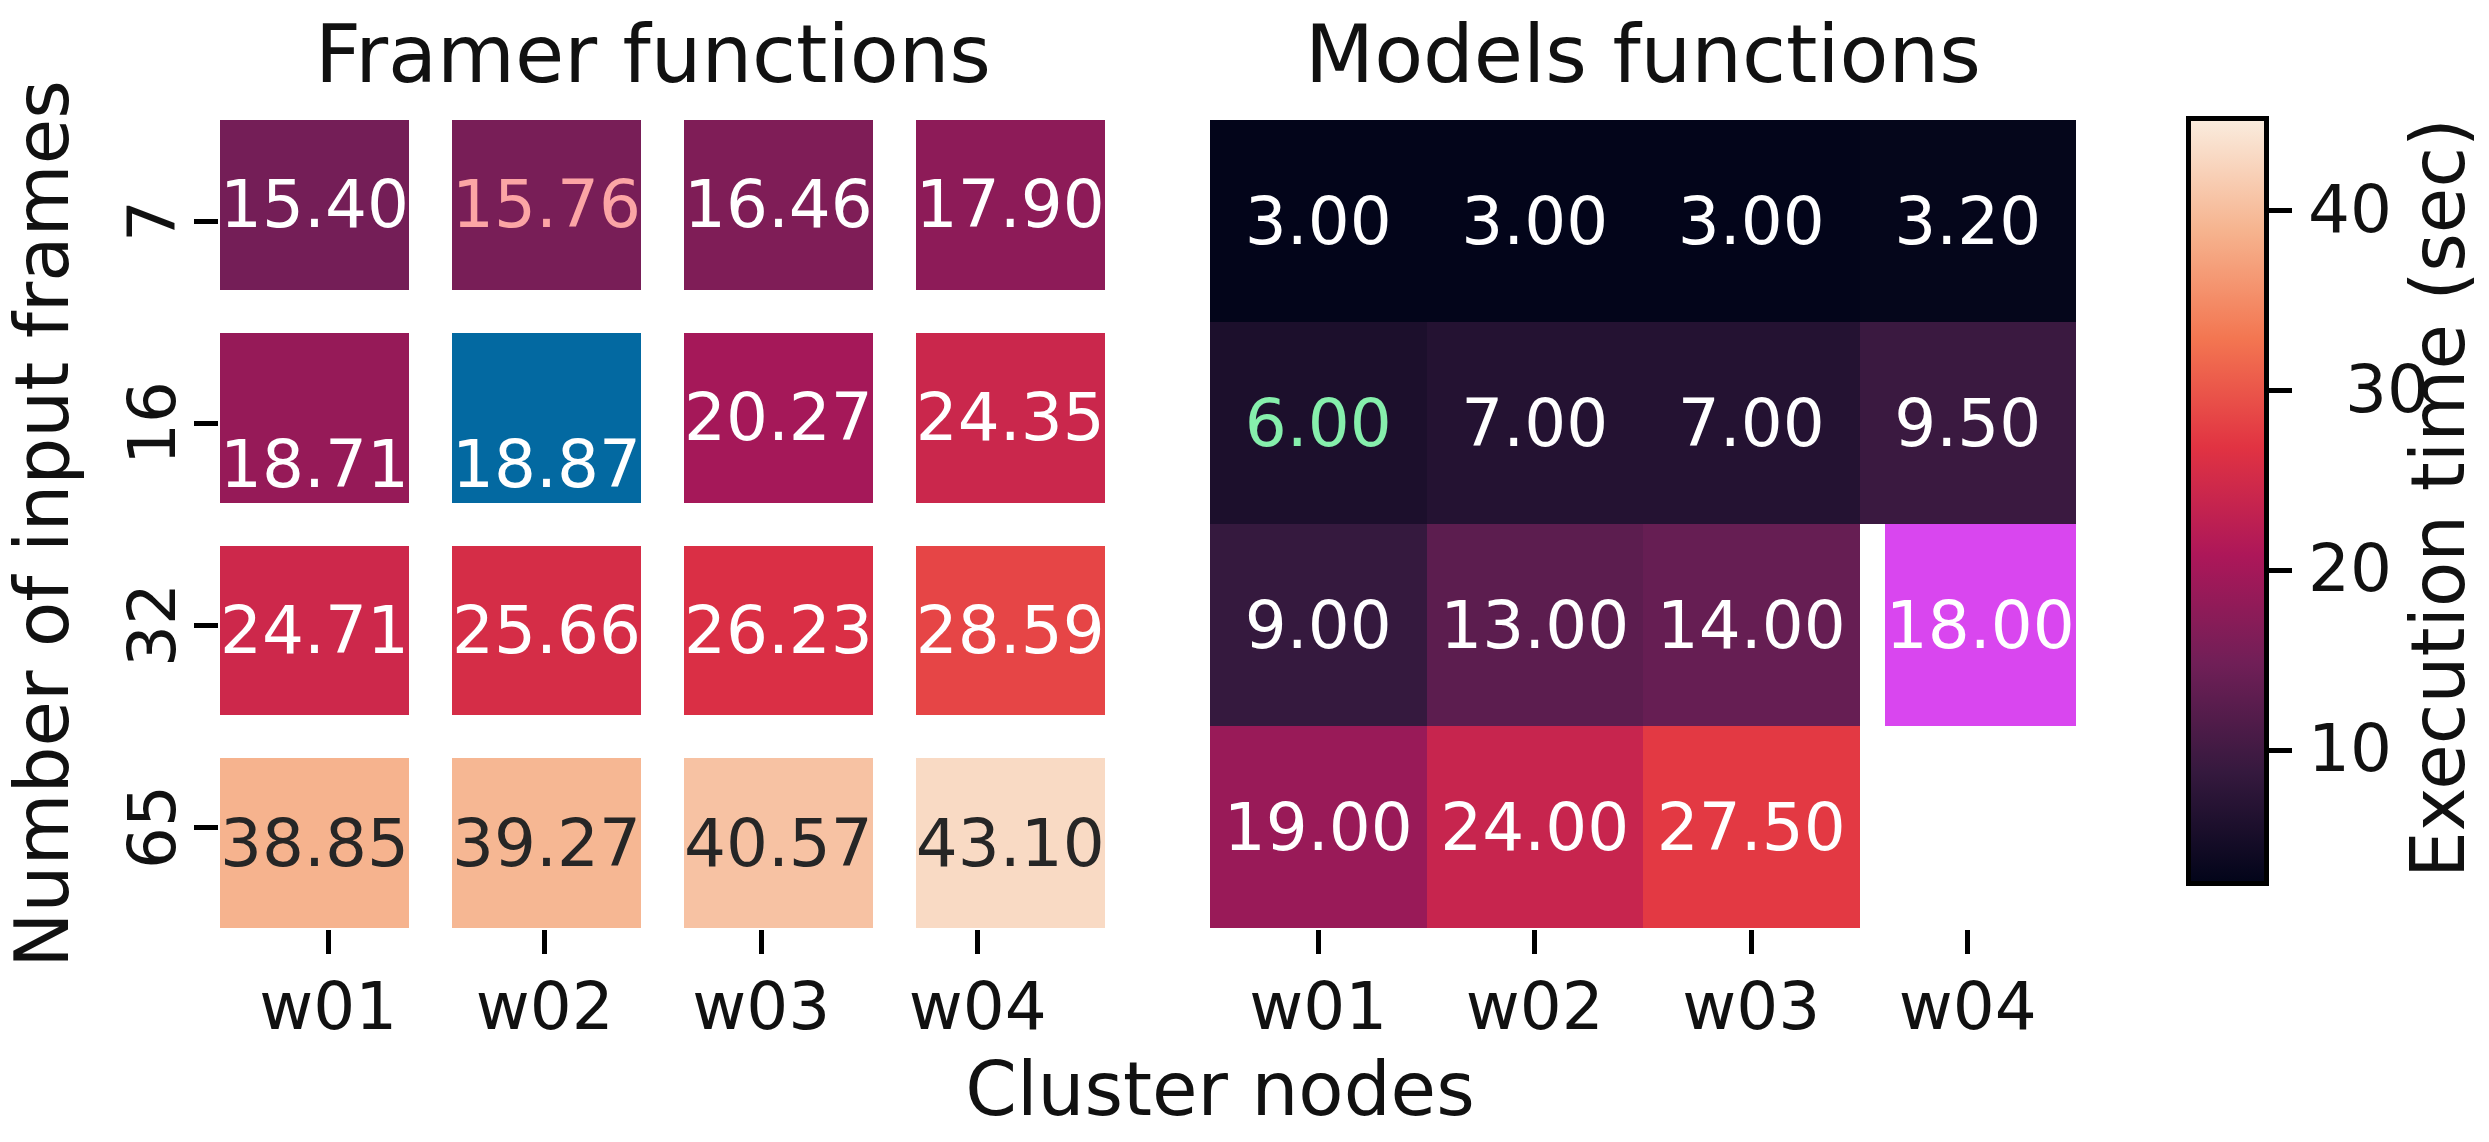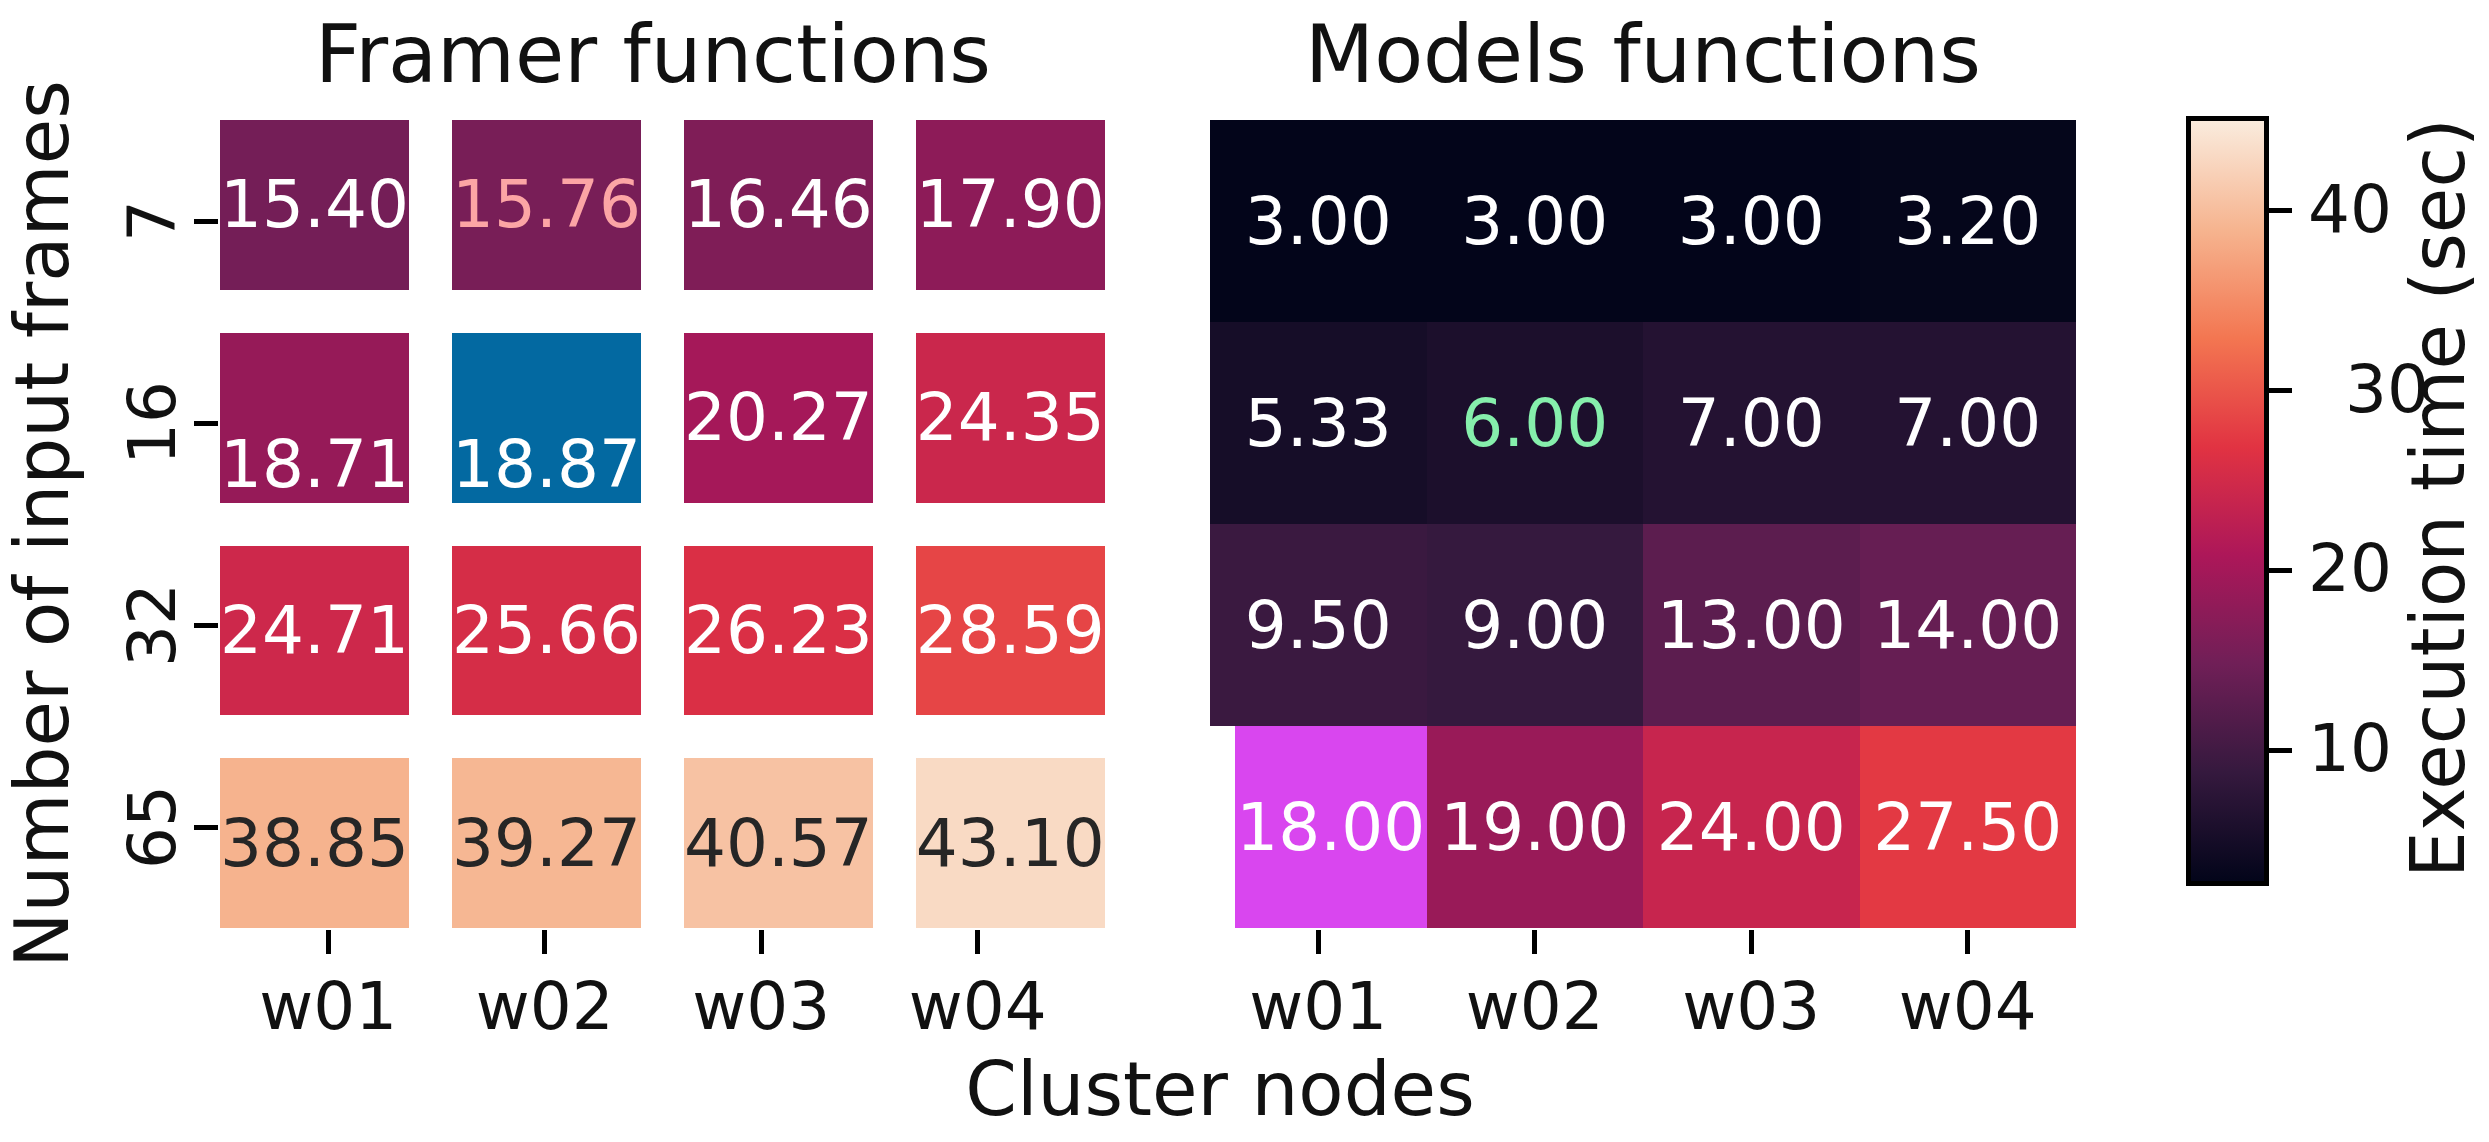--- a/index.html
+++ b/index.html
@@ -88,23 +88,20 @@
       </div>
       <div class="cell" style="background: rgb(3, 5, 26);">
         <span style="color: rgb(255, 255, 255);">3.00</span>
       </div>
       <div class="cell" style="background: rgb(3, 5, 26);">
         <span style="color: rgb(255, 255, 255);">3.00</span>
       </div>
       <div class="cell" style="background: rgb(5, 6, 27);">
         <span style="color: rgb(255, 255, 255);">3.20</span>
       </div>
-      <div class="cell" style="background: rgb(22, 13, 40);">
-        <span style="color: rgb(255, 255, 255);">5.33</span>
-      </div>
       <div class="cell" style="background: rgb(28, 15, 44);">
         <span style="color: #86efac;">6.00</span>
       </div>
       <div class="cell" style="background: rgb(36, 18, 50);">
         <span style="color: rgb(255, 255, 255);">7.00</span>
       </div>
       <div class="cell" style="background: rgb(36, 18, 50);">
         <span style="color: rgb(255, 255, 255);">7.00</span>
       </div>
       <div class="cell" style="background: rgb(58, 25, 64);">

